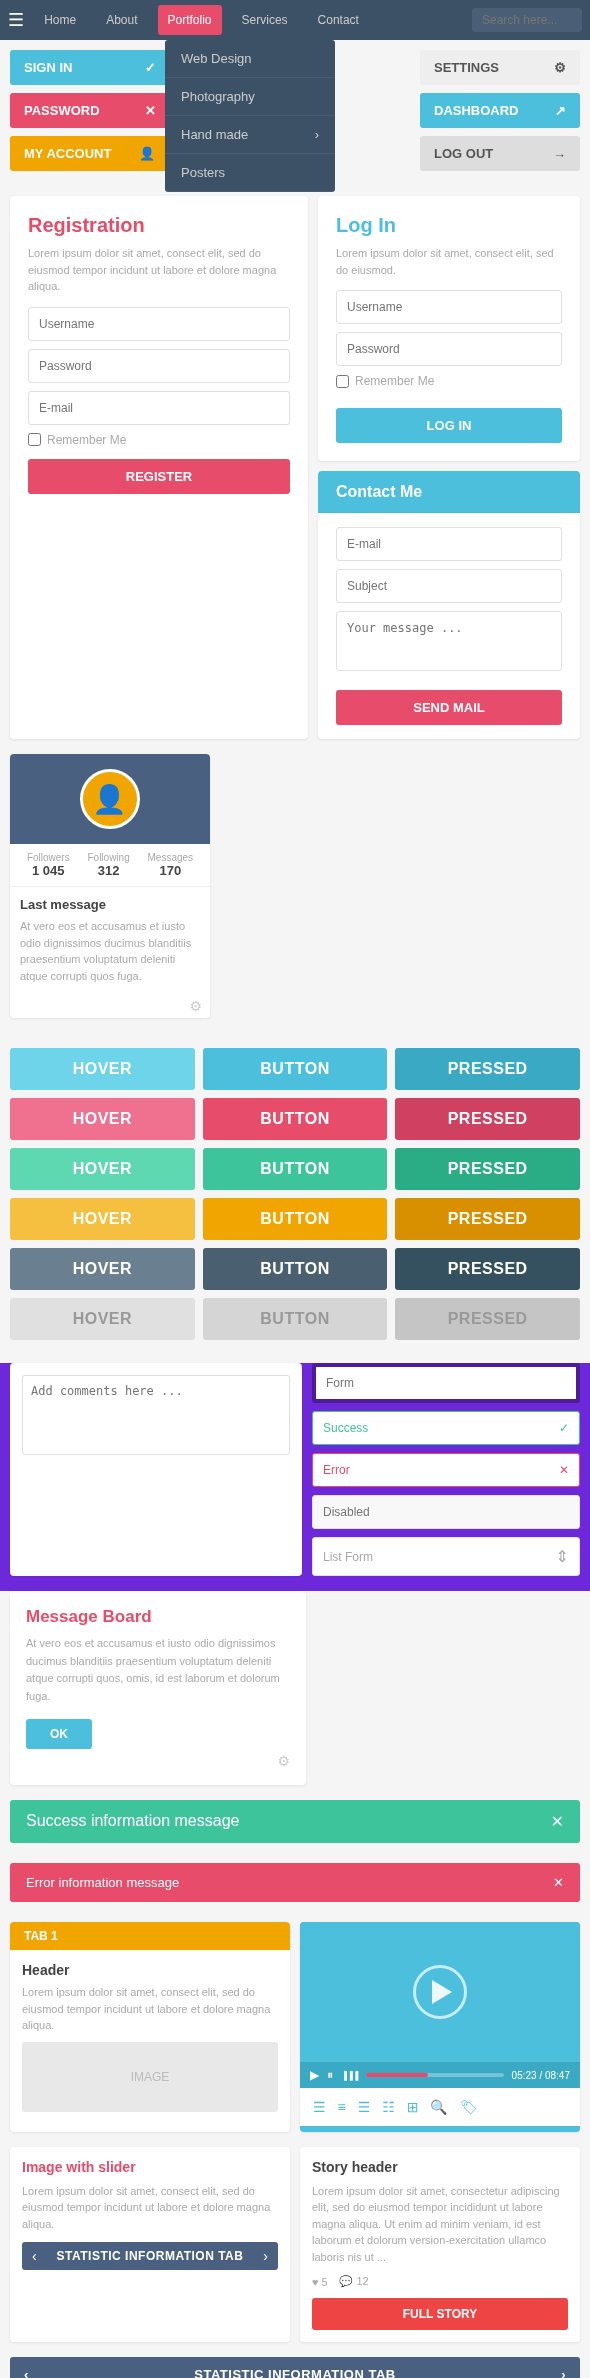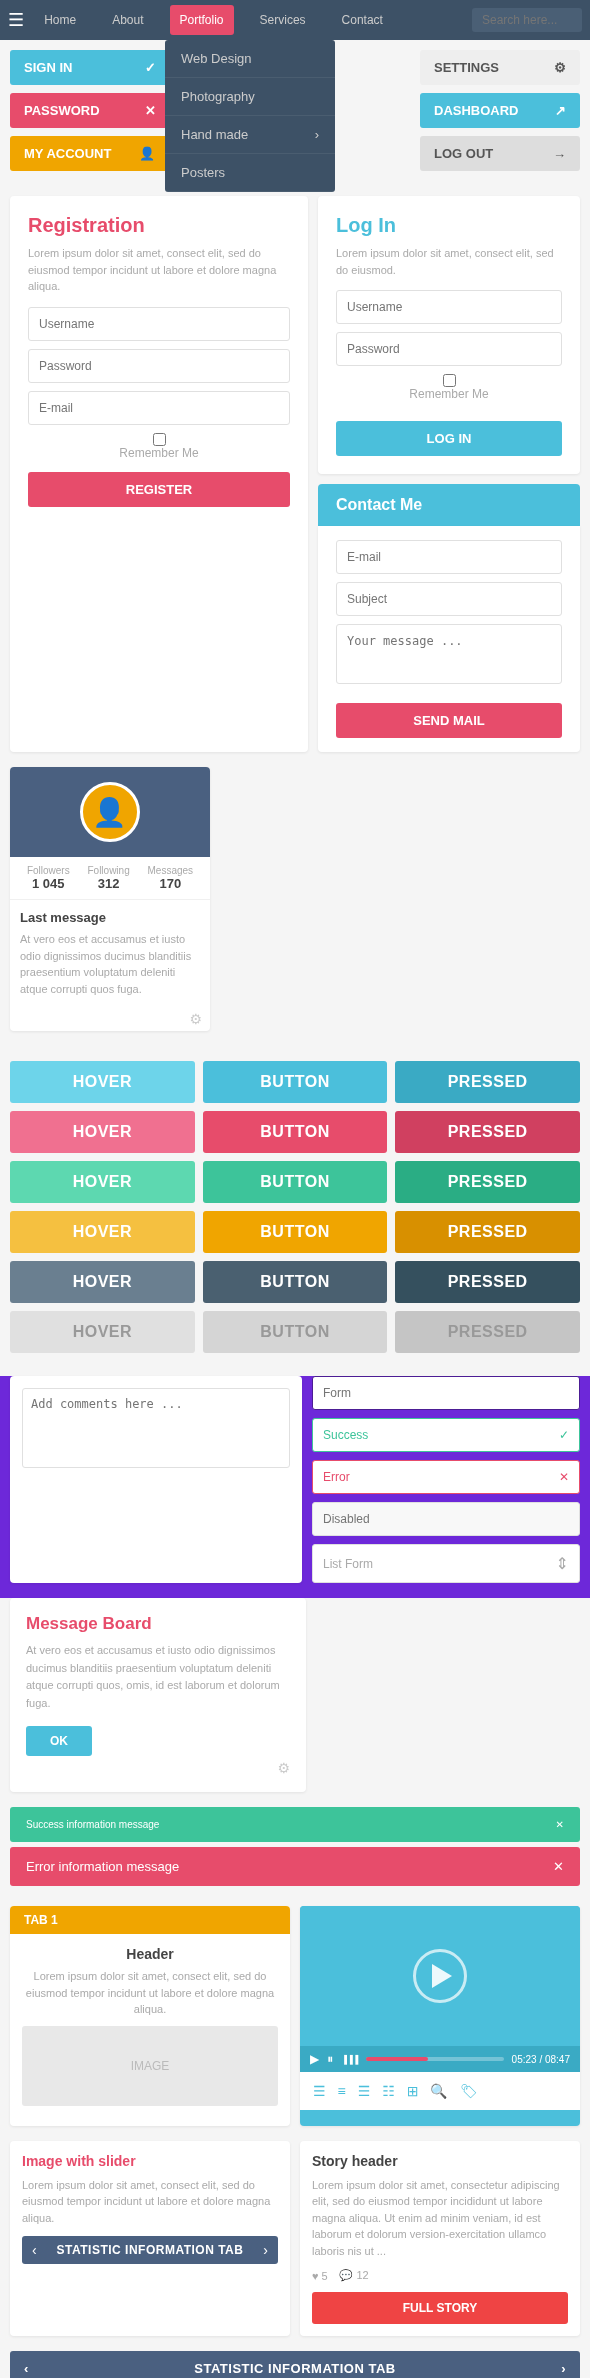--- a/index.html
+++ b/index.html
@@ -21,21 +21,21 @@
     }
     .nav-hamburger {
       color: white;
       font-size: 18px;
       margin-right: 10px;
       cursor: pointer;
     }
     .nav-links {
       display: flex;
       flex: 1;
-      gap: 16px;
+      gap: 10px;
     }
     .nav-link {
       color: #ccc;
       padding: 8px 10px;
       font-size: 12px;
       cursor: pointer;
     }
     .nav-link.active {
       background: #e74c6b;
       color: white;
@@ -213,24 +213,24 @@
       border-radius: 3px;
       padding: 9px 10px;
       font-size: 12px;
       color: #aaa;
       margin-bottom: 8px;
       outline: none;
     }
     .checkbox-row {
       display: flex;
       align-items: center;
+      gap: 6px;
       margin-bottom: 12px;
       font-size: 12px;
       color: #aaa;
-      flex-direction: column;
     }
     .btn-register {
       background: #e74c6b;
       color: white;
       border: none;
       border-radius: 3px;
       padding: 10px;
       width: 100%;
       cursor: pointer;
       font-weight: bold;
@@ -416,21 +416,21 @@
       color: #aaa;
       resize: none;
     }
     .input-states {
       flex: 1;
       display: flex;
       flex-direction: column;
       gap: 8px;
     }
     .input-normal {
-      border: 1px solid #4c1d95;
+      border: 4px solid #4c1d95;
       border-radius: 3px;
       padding: 9px 10px;
       font-size: 12px;
       color: #aaa;
       background: white;
     }
     .input-success {
       border: 1px solid #3dc49a;
       border-radius: 3px;
       padding: 9px 10px;
@@ -517,23 +517,23 @@
     }
 
     
     .alert-success {
       background: #3dc49a;
       color: white;
       padding: 12px 16px;
       display: flex;
       align-items: flex-start;
       justify-content: space-between;
-      margin: 0 10px 5px;
-      border-radius: 3px;
-      font-size: 10px;
+      margin: 0 10px 20px;
+      border-radius: 3px;
+      font-size: 16px;
     }
     .alert-error {
       background: #e74c6b;
       color: white;
       padding: 12px 16px;
       display: flex;
       align-items: center;
       justify-content: space-between;
       margin: 0 10px 15px;
       border-radius: 3px;
@@ -557,36 +557,35 @@
     .tab-header {
       background: #f0a500;
       color: white;
       padding: 7px 14px;
       font-size: 12px;
       font-weight: bold;
       text-transform: uppercase;
     }
     .tab-content {
       padding: 12px;
-      text-align: center;
     }
     .tab-content h4 {
       font-size: 14px;
       font-weight: bold;
       color: #444;
       margin-bottom: 6px;
     }
     .tab-content p {
       font-size: 11px;
       color: #aaa;
       line-height: 1.5;
     }
     .tab-image-placeholder {
       background: #e8e8e8;
-      height: 80px;
+      height: 70px;
       border-radius: 3px;
       margin: 8px 0;
     }
 
     .video-card {
       flex: 1;
       background: #4bbfdb;
       border-radius: 4px;
       overflow: hidden;
       box-shadow: 0 1px 3px rgba(0,0,0,0.08);

